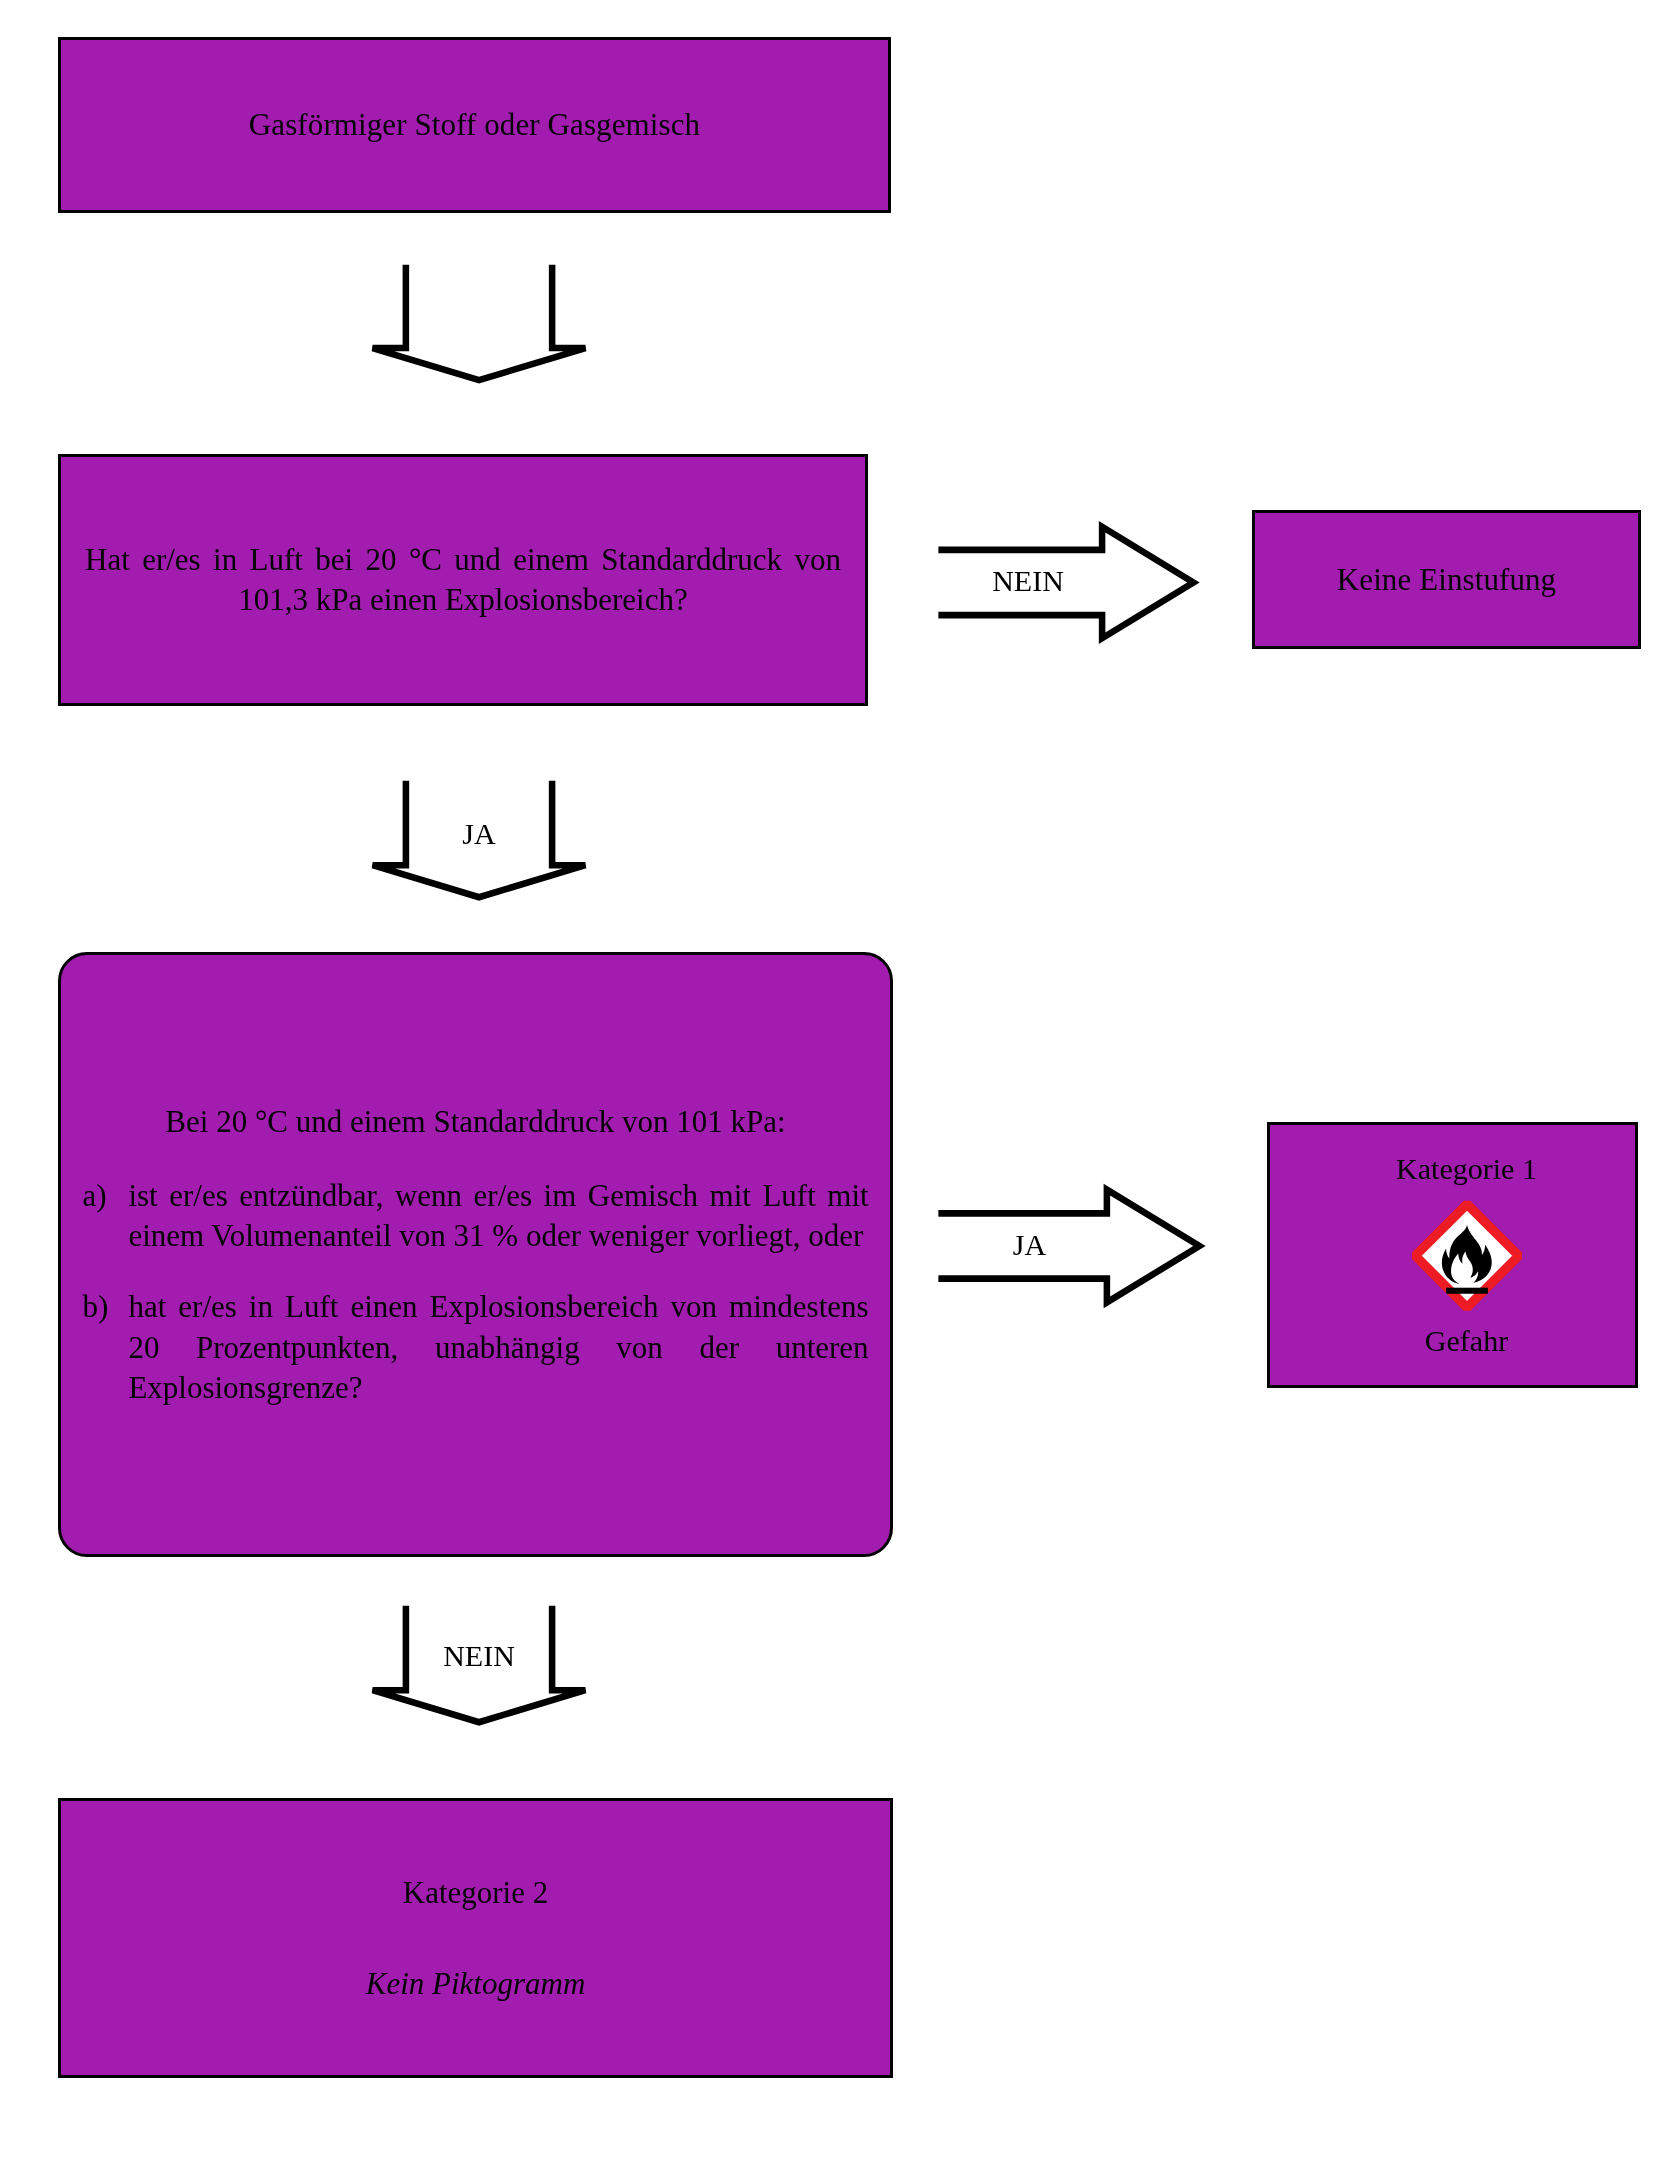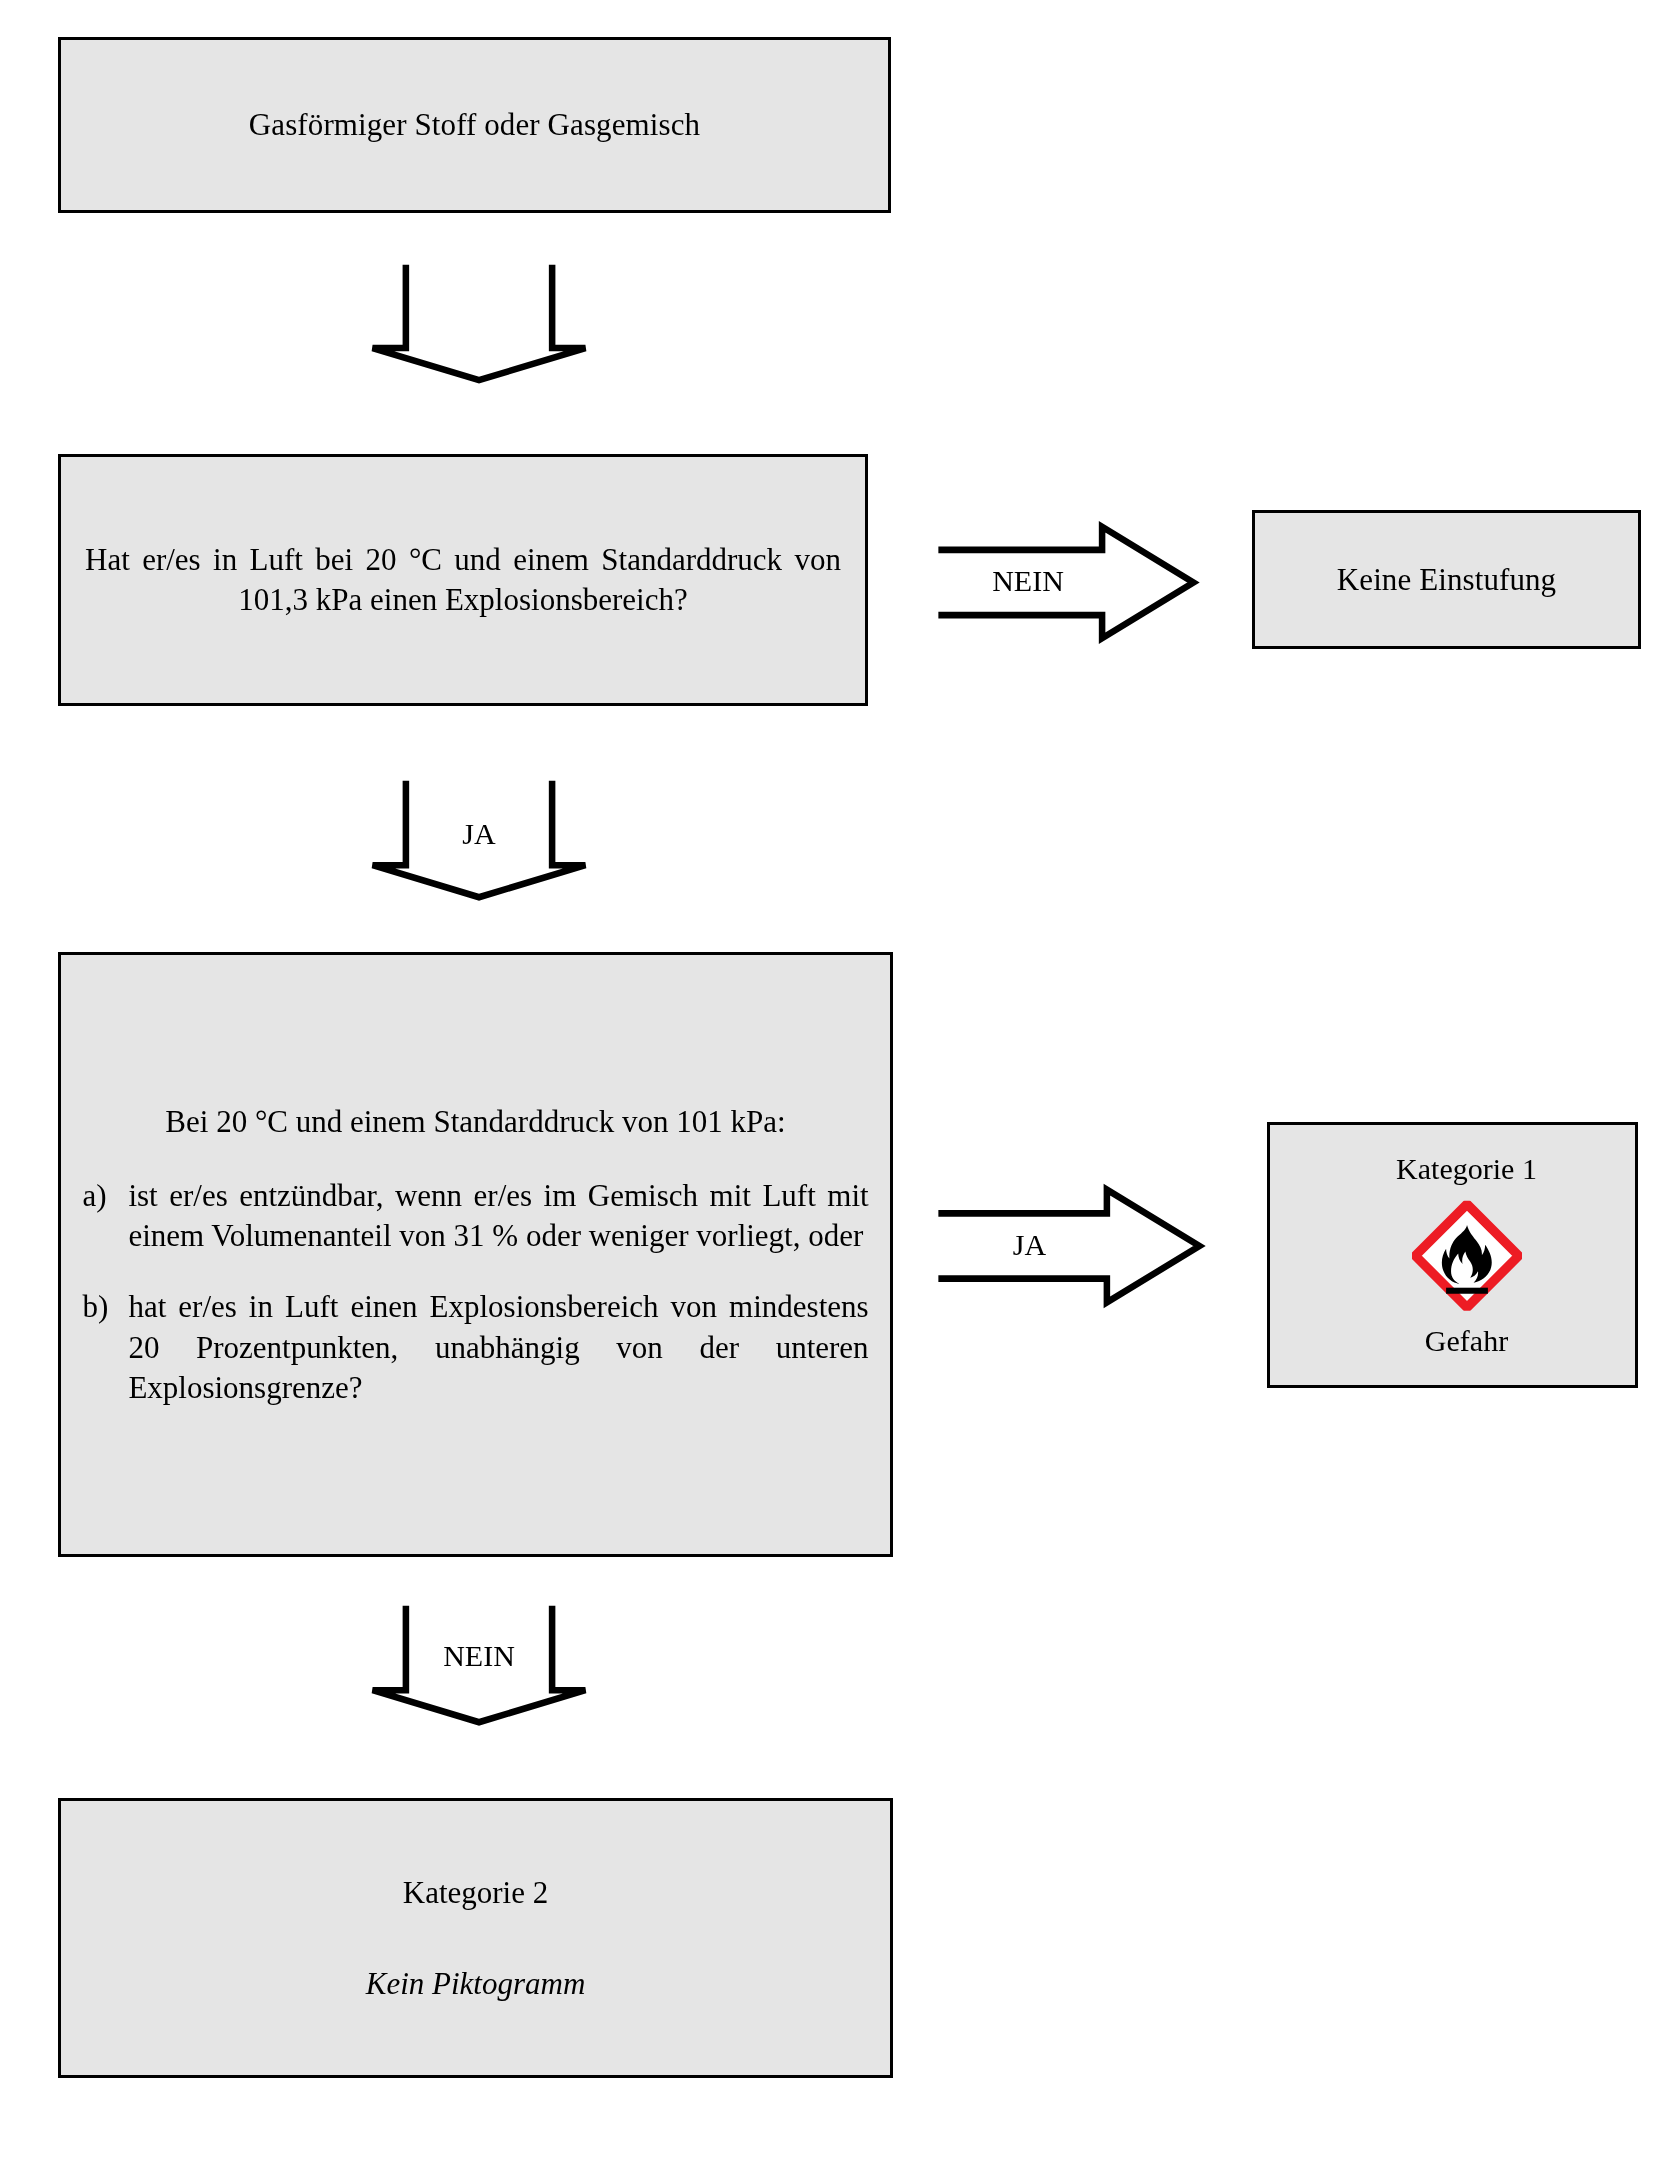--- a/index.html
+++ b/index.html
@@ -2,40 +2,40 @@
 <html style="font-size:9.5px"><head>
 <meta charset="utf-8">
 <style>
   html,body{margin:0;padding:0;background:#ffffff;}
   body{width:1679px;height:2183px;position:relative;overflow:hidden;
        font-family:"Liberation Serif","DejaVu Serif",serif;color:#000;}
 
   .stage{position:absolute;left:0;top:0;width:1679px;height:2183px;}
 
   
-  .box{position:absolute;box-sizing:border-box;border:3px solid #000;background:#e5e5e5;}
+  .box{position:absolute;box-sizing:border-box;border:3px solid #000;background:#a21caf;}
   .boxinner{position:absolute;left:0;right:0;top:50%;transform:translateY(-50%);
             text-align:center;}
 
   
   .t{font-size:31px;line-height:1.30;letter-spacing:0.1px;}
   .t-just{font-size:31px;line-height:1.30;text-align:justify;
           text-align-last:center;-moz-text-align-last:center;}
   .t-ital{font-style:italic;}
 
   
   #box1{left:58px;top:37px;width:833px;height:176px;}
   #box1 .boxinner{top:50%;}
 
   
   #box2{left:58px;top:454px;width:810px;height:252px;}
   #box2 .pad{padding:0 24px;}
 
   
-  #box3{left:58px;top:952px;width:835px;height:605px;}
+  #box3{left:58px;top:952px;width:835px;height:605px;border-radius:29px;}
   #box3 .body{position:absolute;left:0;right:0;top:50%;transform:translateY(-50%);
               padding:0 21.4px;box-sizing:border-box;}
   .lead{text-align:justify;text-align-last:center;-moz-text-align-last:center;
         font-size:31px;line-height:1.30;margin:0 0 34px 0;}
   .li{display:flex;font-size:31px;line-height:1.30;margin:0 0 31px 0;}
   .li:last-child{margin-bottom:0;}
   .li .mk{flex:0 0 auto;width:46px;text-align:left;}
   .li .tx{flex:1 1 auto;text-align:justify;text-align-last:left;
           -moz-text-align-last:left;}
 

